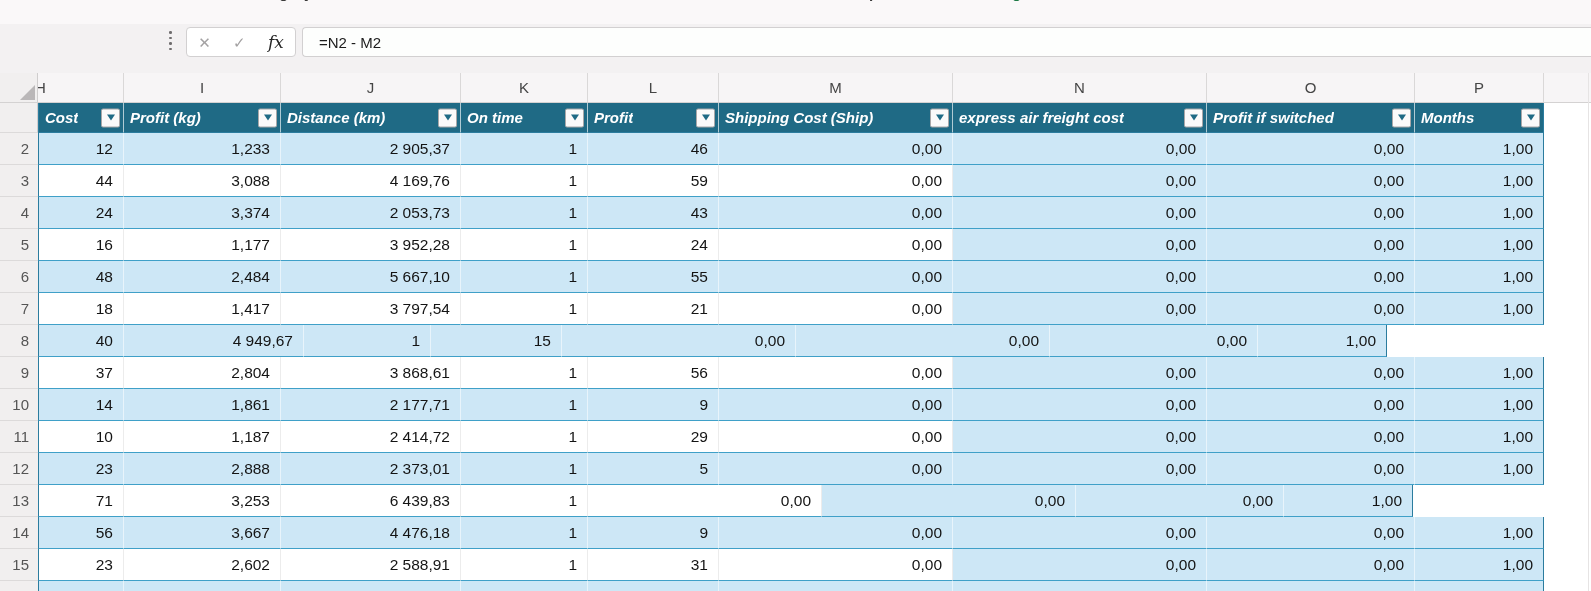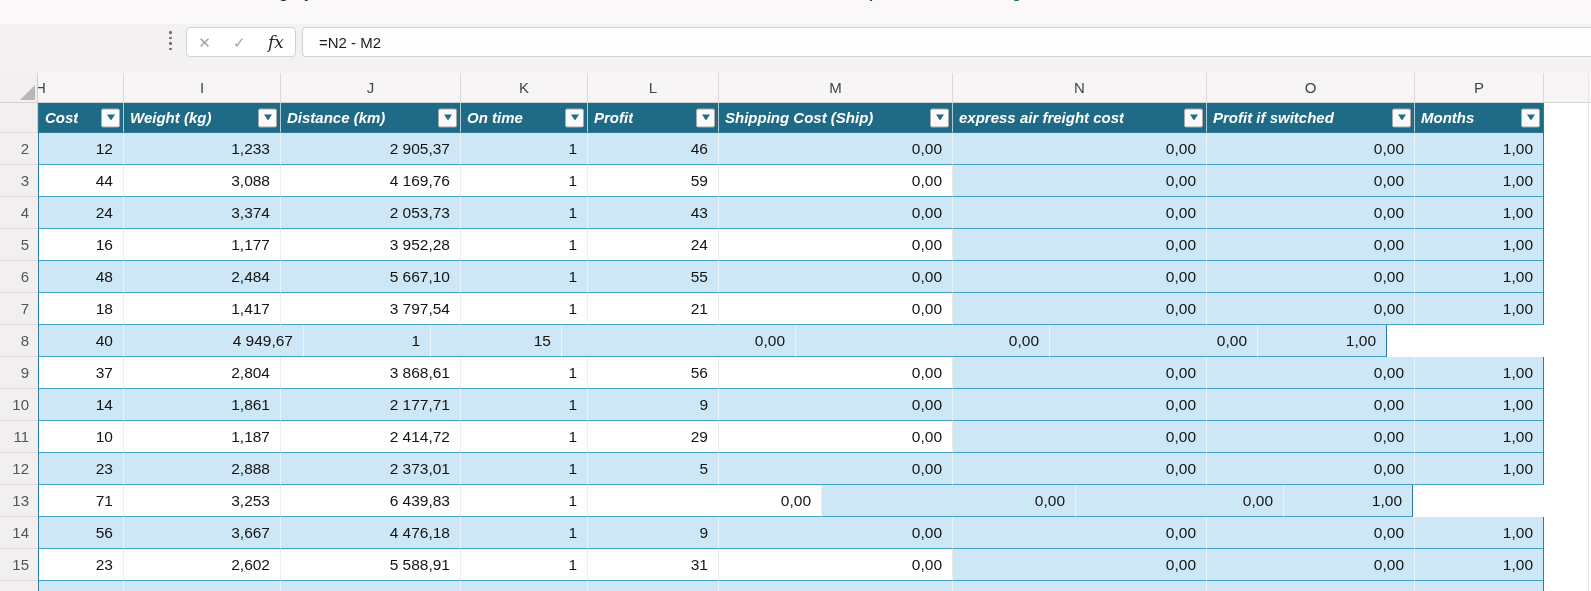--- a/index.html
+++ b/index.html
@@ -159,21 +159,21 @@
     <div class="hdr-row">
       <div class="hdr-corner"></div>
 
     <div class="hdr-cell firstcol" style="width: 86px;">
           <span class="h-label">Cost</span>
           <span class="filter-btn">
             <span class="filter-tri"></span>
           </span>
         </div>
         <div class="hdr-cell" style="width: 157px;">
-          <span class="h-label">Weight (kg)</span>
+          <span class="h-label">Profit (kg)</span>
           <span class="filter-btn">
             <span class="filter-tri"></span>
           </span>
         </div>
         <div class="hdr-cell" style="width: 180px;">
           <span class="h-label">Distance (km)</span>
           <span class="filter-btn">
             <span class="filter-tri"></span>
           </span>
         </div>
@@ -366,21 +366,21 @@
         <div class="cell blue" style="width: 131px;">9</div>
         <div class="cell blue" style="width: 234px;">0,00</div>
         <div class="cell blue" style="width: 254px;">0,00</div>
         <div class="cell blue" style="width: 208px;">0,00</div>
         <div class="cell blue lastcol" style="width: 129px;">1,00</div>
       </div>
       <div class="body-row">
         <div class="rowhdr">15</div>
         <div class="cell white firstcol" style="width: 86px;">23</div>
         <div class="cell white" style="width: 157px;">2,602</div>
-        <div class="cell white" style="width: 180px;">5 588,91</div>
+        <div class="cell white" style="width: 180px;">2 588,91</div>
         <div class="cell white" style="width: 127px;">1</div>
         <div class="cell white" style="width: 131px;">31</div>
         <div class="cell white" style="width: 234px;">0,00</div>
         <div class="cell blue" style="width: 254px;">0,00</div>
         <div class="cell blue" style="width: 208px;">0,00</div>
         <div class="cell blue lastcol" style="width: 129px;">1,00</div>
       </div>
       <div class="body-row">
         <div class="rowhdr">16</div>
         <div class="cell blue firstcol" style="width: 86px;">11</div>

